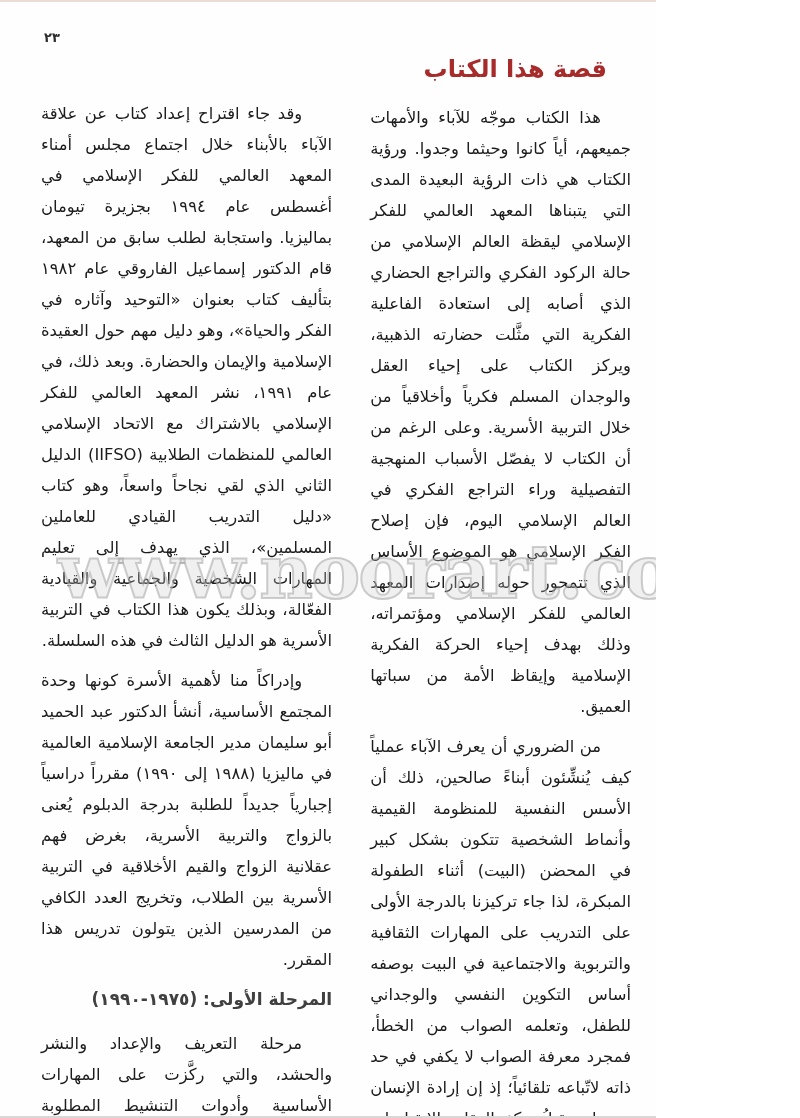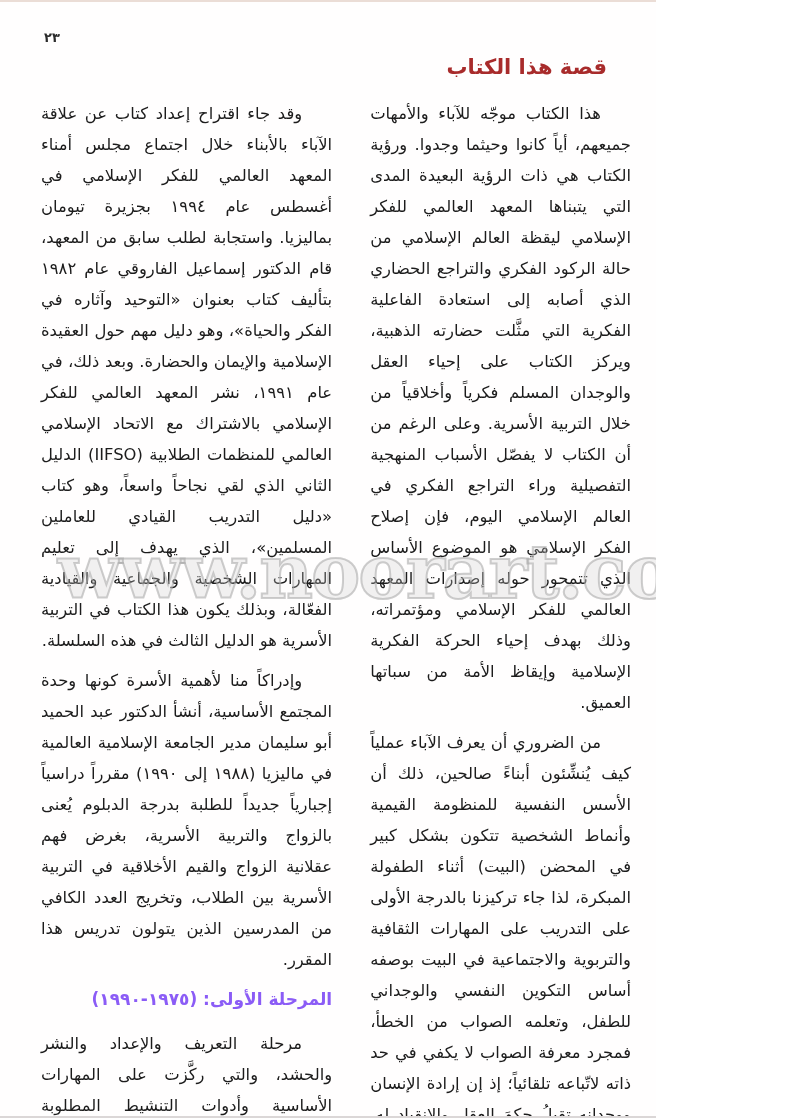--- a/index.html
+++ b/index.html
@@ -43,31 +43,31 @@
     line-height: 31px;
     text-align: justify;
   }
   .col p {
     margin: 0 0 9px 8px;
     text-indent: 30px;
   }
   .col-right { width: 337px; }
   .col-left  { width: 375px; padding-top: 52px; }
   .chapter-title {
-    font-size: 21px;
+    font-size: 24px;
     font-weight: bold;
     color: #a82b2b;           
     margin: 8px 24px 17px 0;
     text-align: right;
     line-height: 1.3;
   }
   .stage-heading {
     font-size: 17px;
     font-weight: bold;
-    color: #8b5cf6;
+    color: #404040;
     margin: 4px 0 13px 0;
     text-align: right;
   }
   .watermark {
     position: absolute;
     top: 527px;
     left: -12px;
     width: 830px;
     text-align: center;
     direction: ltr;

